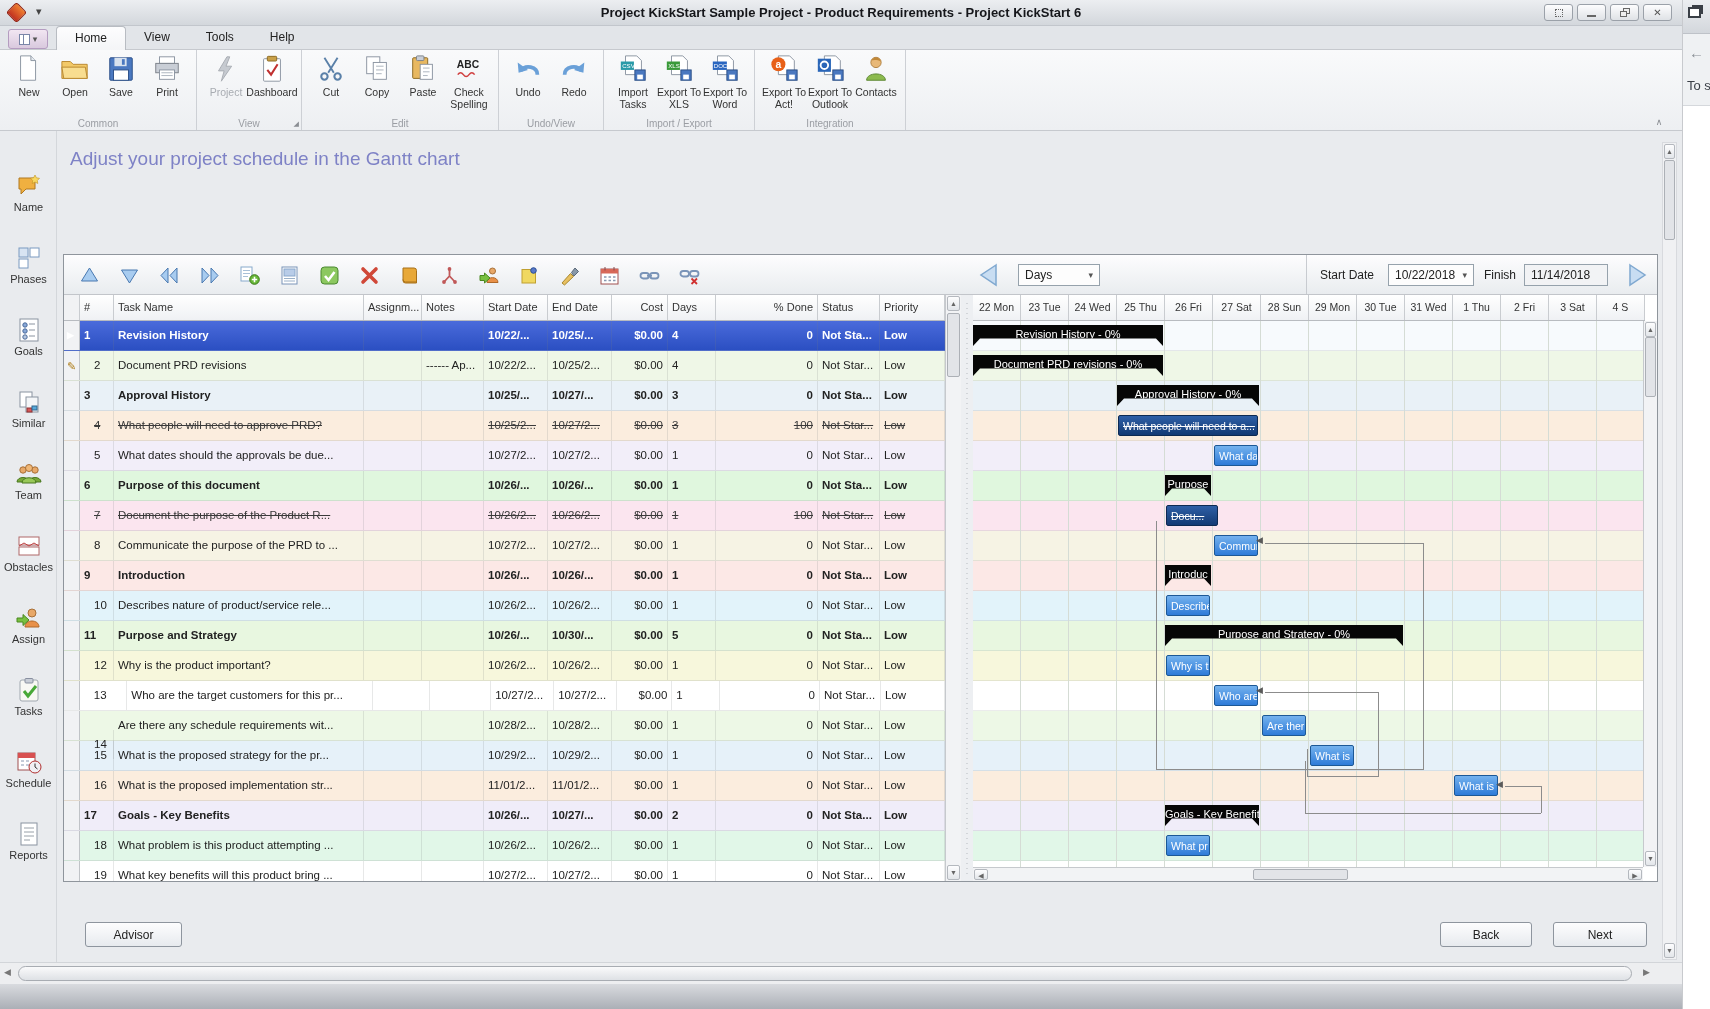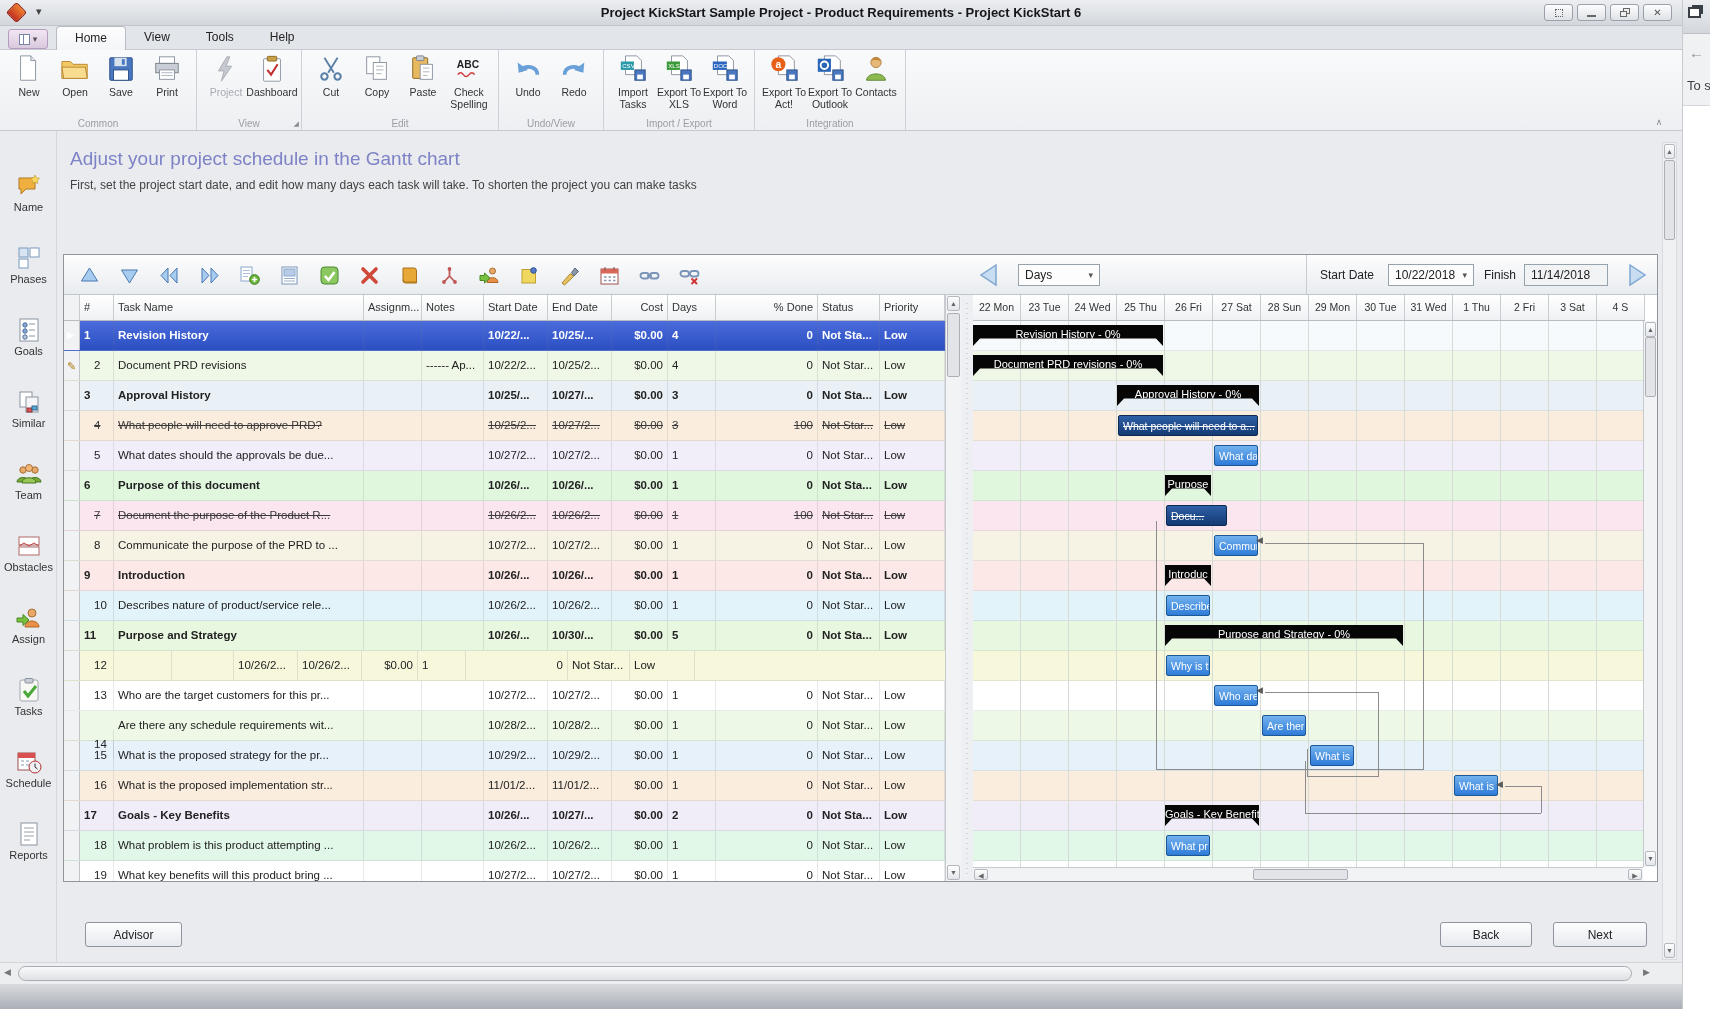--- a/index.html
+++ b/index.html
@@ -426,21 +426,20 @@
         <svg viewBox="0 0 26 26">
           <rect x="5" y="2" width="16" height="22" fill="#fff" stroke="#8A93A0"></rect>
           <path d="M8 7h10M8 11h10M8 15h10M8 19h6" stroke="#98A0A8"></path>
         </svg>
         <span class="slabel">Reports</span>
       </div>
     </div>
 
   <div class="heading">Adjust your project schedule in the Gantt chart</div>
   <div class="desc">
-    <div>First, set the project start date, and edit how many days each task will take. To shorten the project you can make tasks</div>
   </div>
 
   <div class="mainpanel">
     <div class="ptoolbar">
       <div class="tbicons" id="tbicons">
           <div class="tbico">
             <svg viewBox="0 0 21 21">
               <path d="M10.5 3l8 13h-16z" fill="#A8CCF0" stroke="#4878B0"></path>
             </svg>
           </div>
@@ -730,33 +729,34 @@
               <div class="tc" style="width: 64px;">10/30/...</div>
               <div class="tc" style="width: 56px; text-align: right;">$0.00</div>
               <div class="tc" style="width: 48px;">5</div>
               <div class="tc" style="width: 102px; text-align: right;">0</div>
               <div class="tc" style="width: 62px;">Not Sta...</div>
               <div class="tc" style="width: 65px;">Low</div>
             </div>
             <div class="trow" style="background: rgb(247, 247, 220);">
               <div class="tc gutter" style="width: 16px;"></div>
               <div class="tc" style="width: 34px; padding-left: 14px;">12</div>
+              <div class="tc" style="width: 250px;">Why is the product important?</div>
               <div class="tc" style="width: 58px;"></div>
               <div class="tc" style="width: 62px;"></div>
               <div class="tc" style="width: 64px;">10/26/2...</div>
               <div class="tc" style="width: 64px;">10/26/2...</div>
               <div class="tc" style="width: 56px; text-align: right;">$0.00</div>
               <div class="tc" style="width: 48px;">1</div>
               <div class="tc" style="width: 102px; text-align: right;">0</div>
               <div class="tc" style="width: 62px;">Not Star...</div>
               <div class="tc" style="width: 65px;">Low</div>
             </div>
             <div class="trow" style="background: rgb(255, 255, 255);">
               <div class="tc gutter" style="width: 16px;"></div>
-              <div class="tc" style="width: 34px; padding-left: 14px;">13</div>
+              <div class="tc" style="width: 48px; padding-left: 14px;">13</div>
               <div class="tc" style="width: 250px;">Who are the target customers for this pr...</div>
               <div class="tc" style="width: 58px;"></div>
               <div class="tc" style="width: 62px;"></div>
               <div class="tc" style="width: 64px;">10/27/2...</div>
               <div class="tc" style="width: 64px;">10/27/2...</div>
               <div class="tc" style="width: 56px; text-align: right;">$0.00</div>
               <div class="tc" style="width: 48px;">1</div>
               <div class="tc" style="width: 102px; text-align: right;">0</div>
               <div class="tc" style="width: 62px;">Not Star...</div>
               <div class="tc" style="width: 65px;">Low</div>
@@ -903,21 +903,21 @@
             <div class="cline" style="left: 332px; top: 492px; width: 236px; height: 1px; border-top: 1px solid rgb(140, 140, 140);"></div>
             <div class="carrow" style="left: 283px; top: 214px;">◀</div>
             <div class="carrow" style="left: 283px; top: 364px;">◀</div>
             <div class="carrow" style="left: 523px; top: 458px;">◀</div>
             <div class="gbar summary" style="left: 0px; width: 190px; top: 4px;">Revision History - 0%</div>
             <div class="gbar summary" style="left: 0px; width: 190px; top: 34px;">Document PRD revisions - 0%</div>
             <div class="gbar summary" style="left: 144px; width: 142px; top: 64px;">Approval History - 0%</div>
             <div class="gbar done" style="left: 145px; width: 140px; top: 94px;">What people will need to a...</div>
             <div class="gbar task" style="left: 241px; width: 44px; top: 124px;">What da</div>
             <div class="gbar summary" style="left: 192px; width: 46px; top: 154px;">Purpose</div>
-            <div class="gbar done" style="left: 193px; width: 61px; top: 184px;">Docu...</div>
+            <div class="gbar done" style="left: 193px; width: 52px; top: 184px;">Docu...</div>
             <div class="gbar task" style="left: 241px; width: 44px; top: 214px;">Commun</div>
             <div class="gbar summary" style="left: 192px; width: 46px; top: 244px;">Introduc</div>
             <div class="gbar task" style="left: 193px; width: 44px; top: 274px;">Describe</div>
             <div class="gbar summary" style="left: 192px; width: 238px; top: 304px;">Purpose and Strategy - 0%</div>
             <div class="gbar task" style="left: 193px; width: 44px; top: 334px;">Why is th</div>
             <div class="gbar task" style="left: 241px; width: 44px; top: 364px;">Who are</div>
             <div class="gbar task" style="left: 289px; width: 44px; top: 394px;">Are ther</div>
             <div class="gbar task" style="left: 337px; width: 44px; top: 424px;">What is</div>
             <div class="gbar task" style="left: 481px; width: 44px; top: 454px;">What is</div>
             <div class="gbar summary" style="left: 192px; width: 94px; top: 484px;">Goals - Key Benefit</div>

